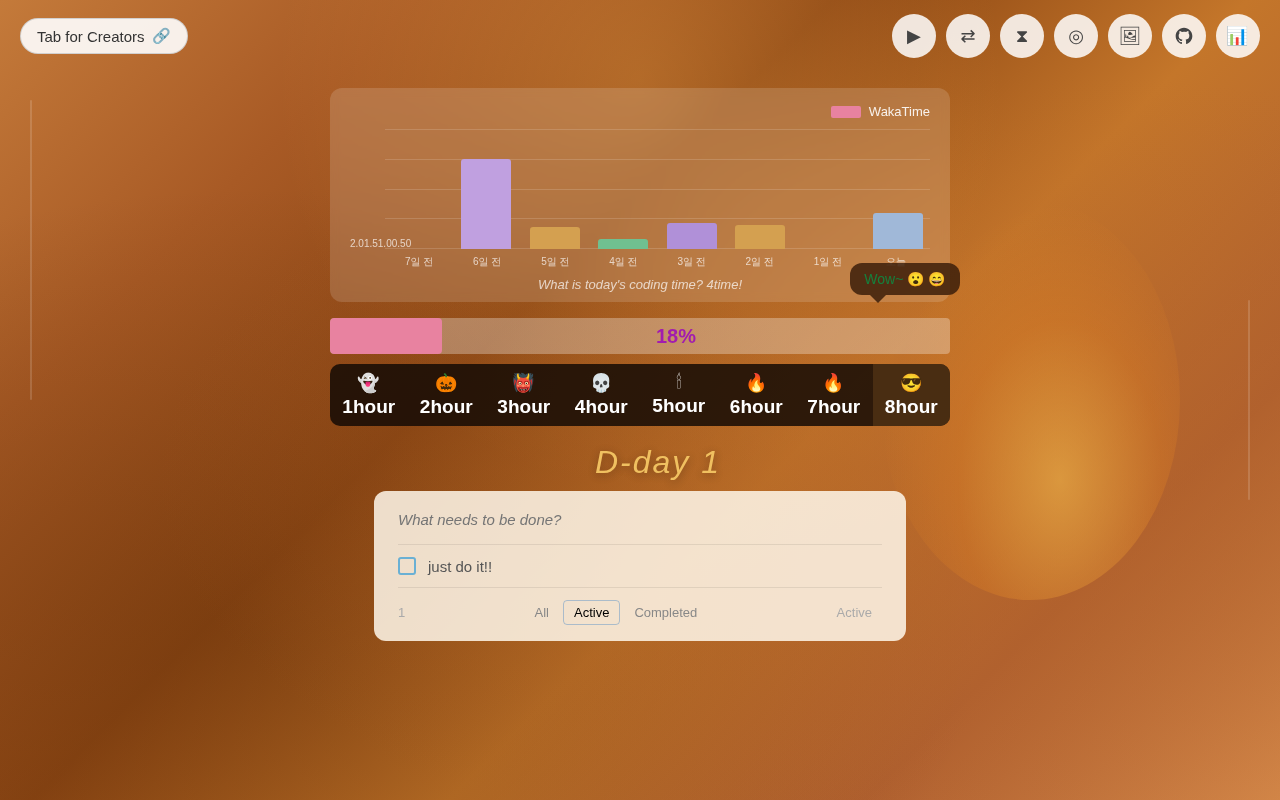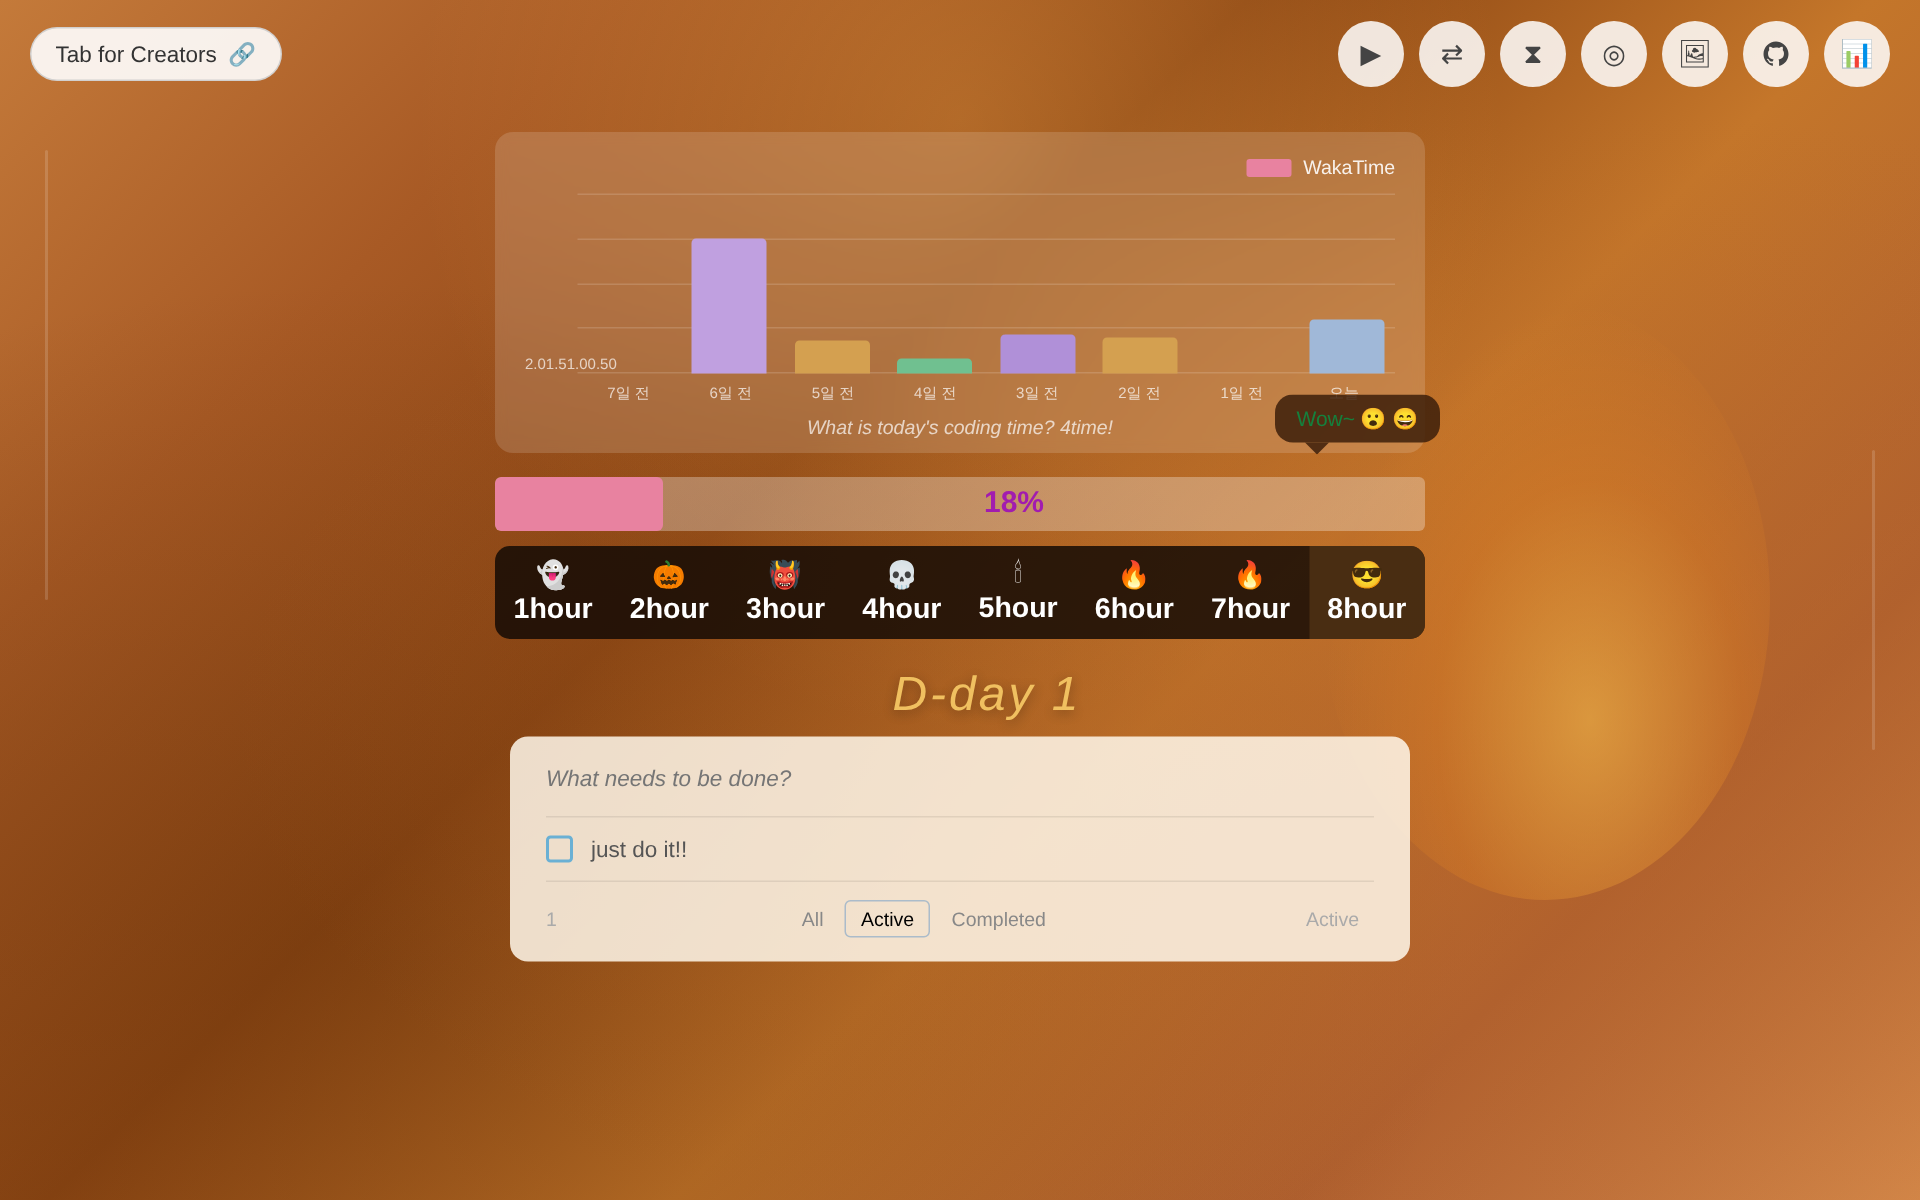--- a/index.html
+++ b/index.html
@@ -314,21 +314,21 @@
       font-size: 32px;
       font-weight: 400;
       font-style: italic;
       letter-spacing: 2px;
       text-shadow: 0 2px 8px rgba(0,0,0,0.3);
       padding-left: 36px;
     }
 
     
     .todo-panel {
-      width: 600px;
+      width: 532px;
       margin: 0 auto;
       background: rgba(255,248,235,0.85);
       border-radius: 12px;
       padding: 20px 24px 16px;
     }
 
     .todo-input {
       width: 100%;
       background: transparent;
       border: none;

